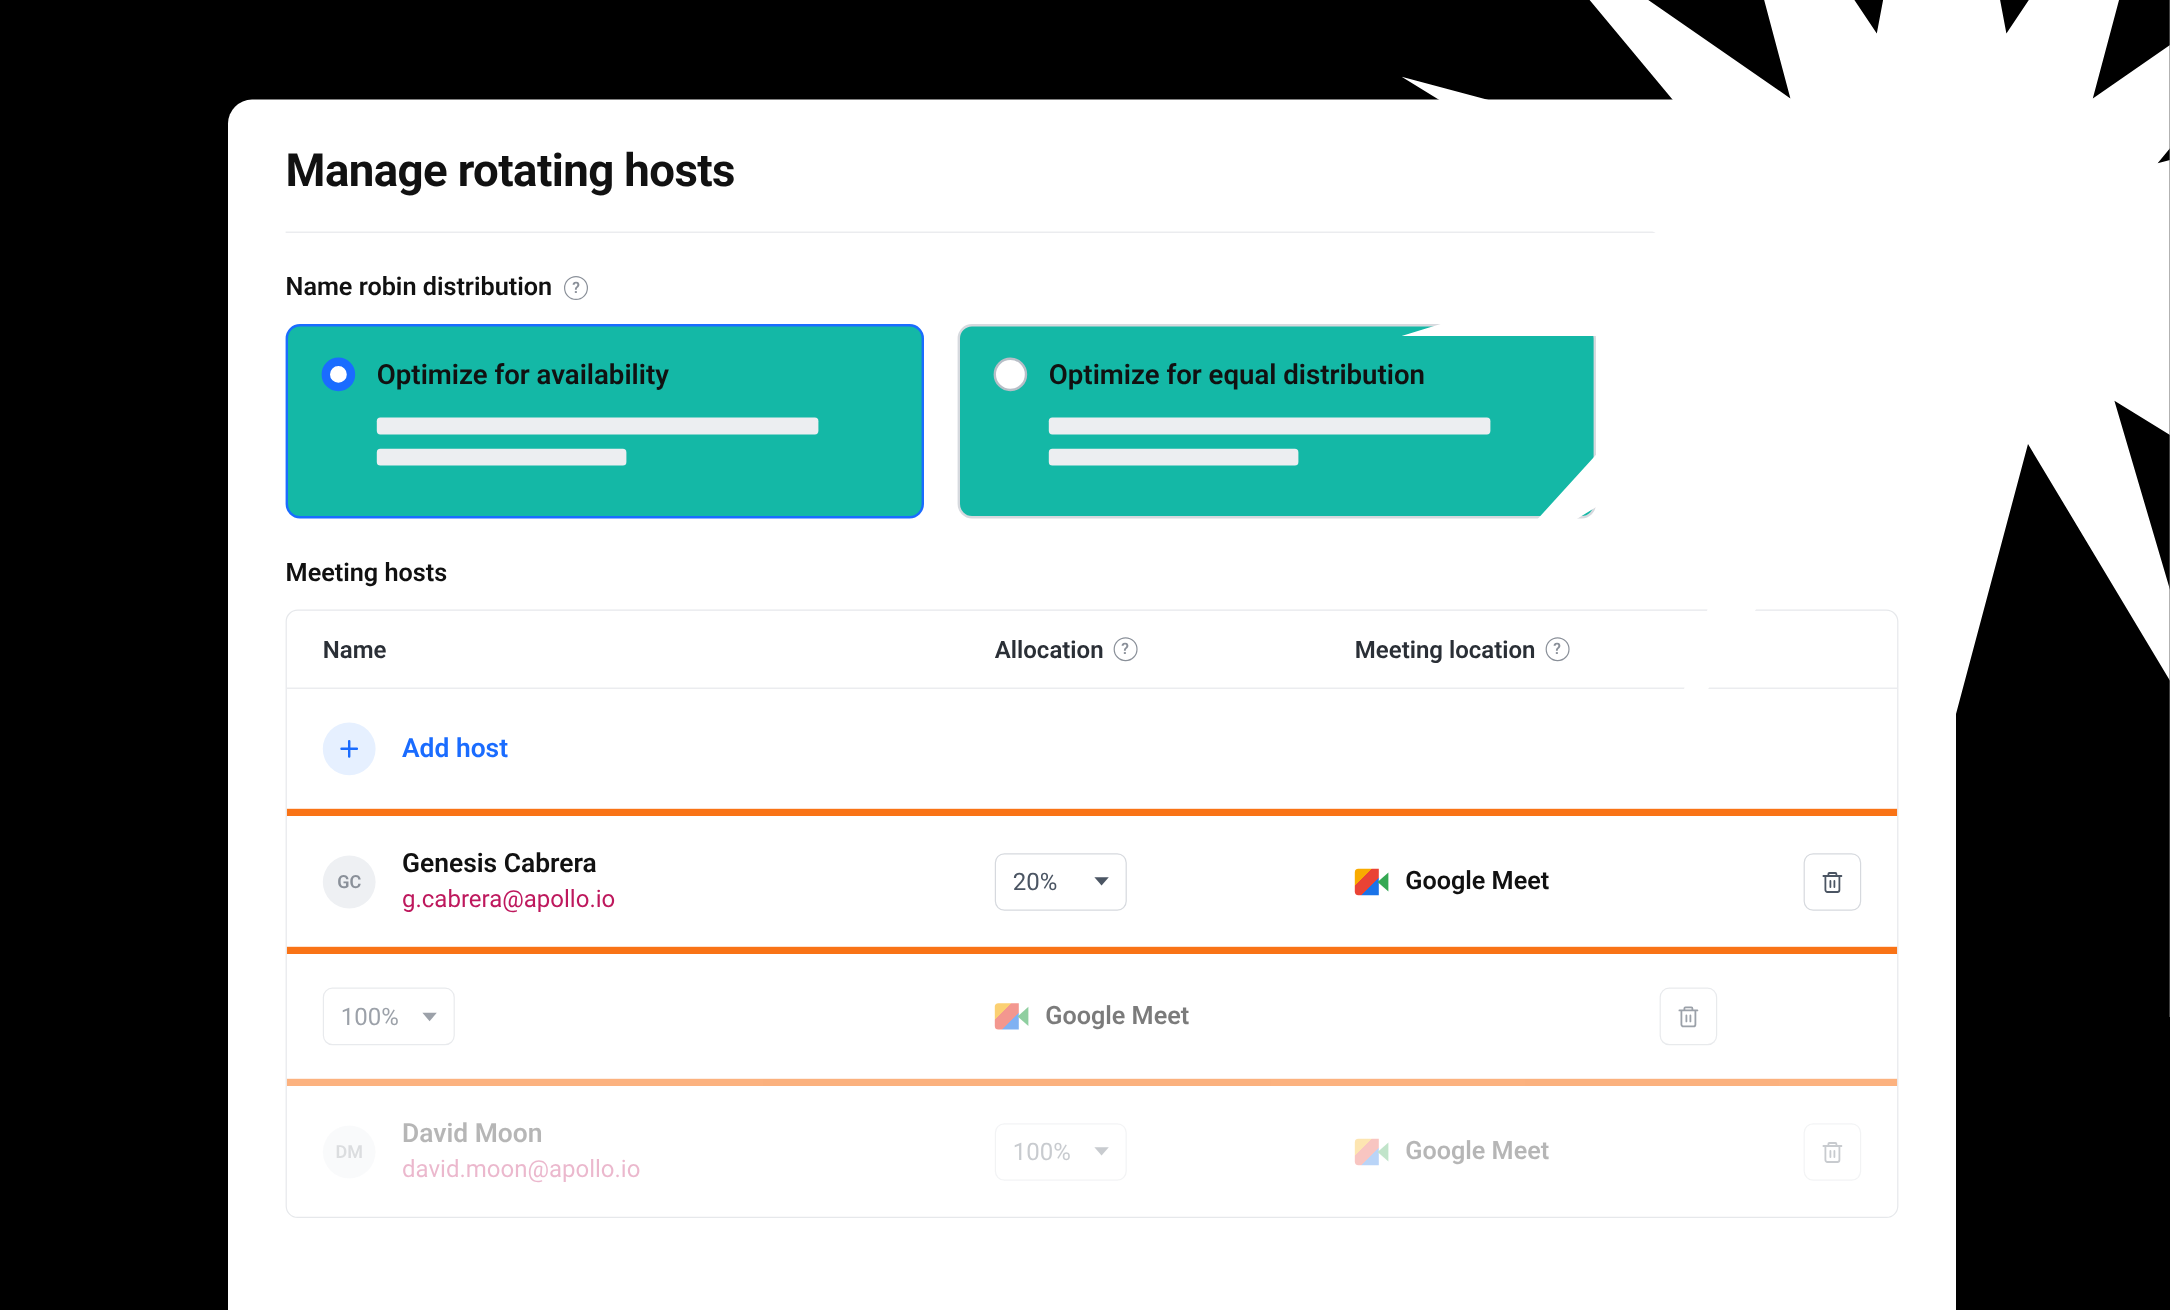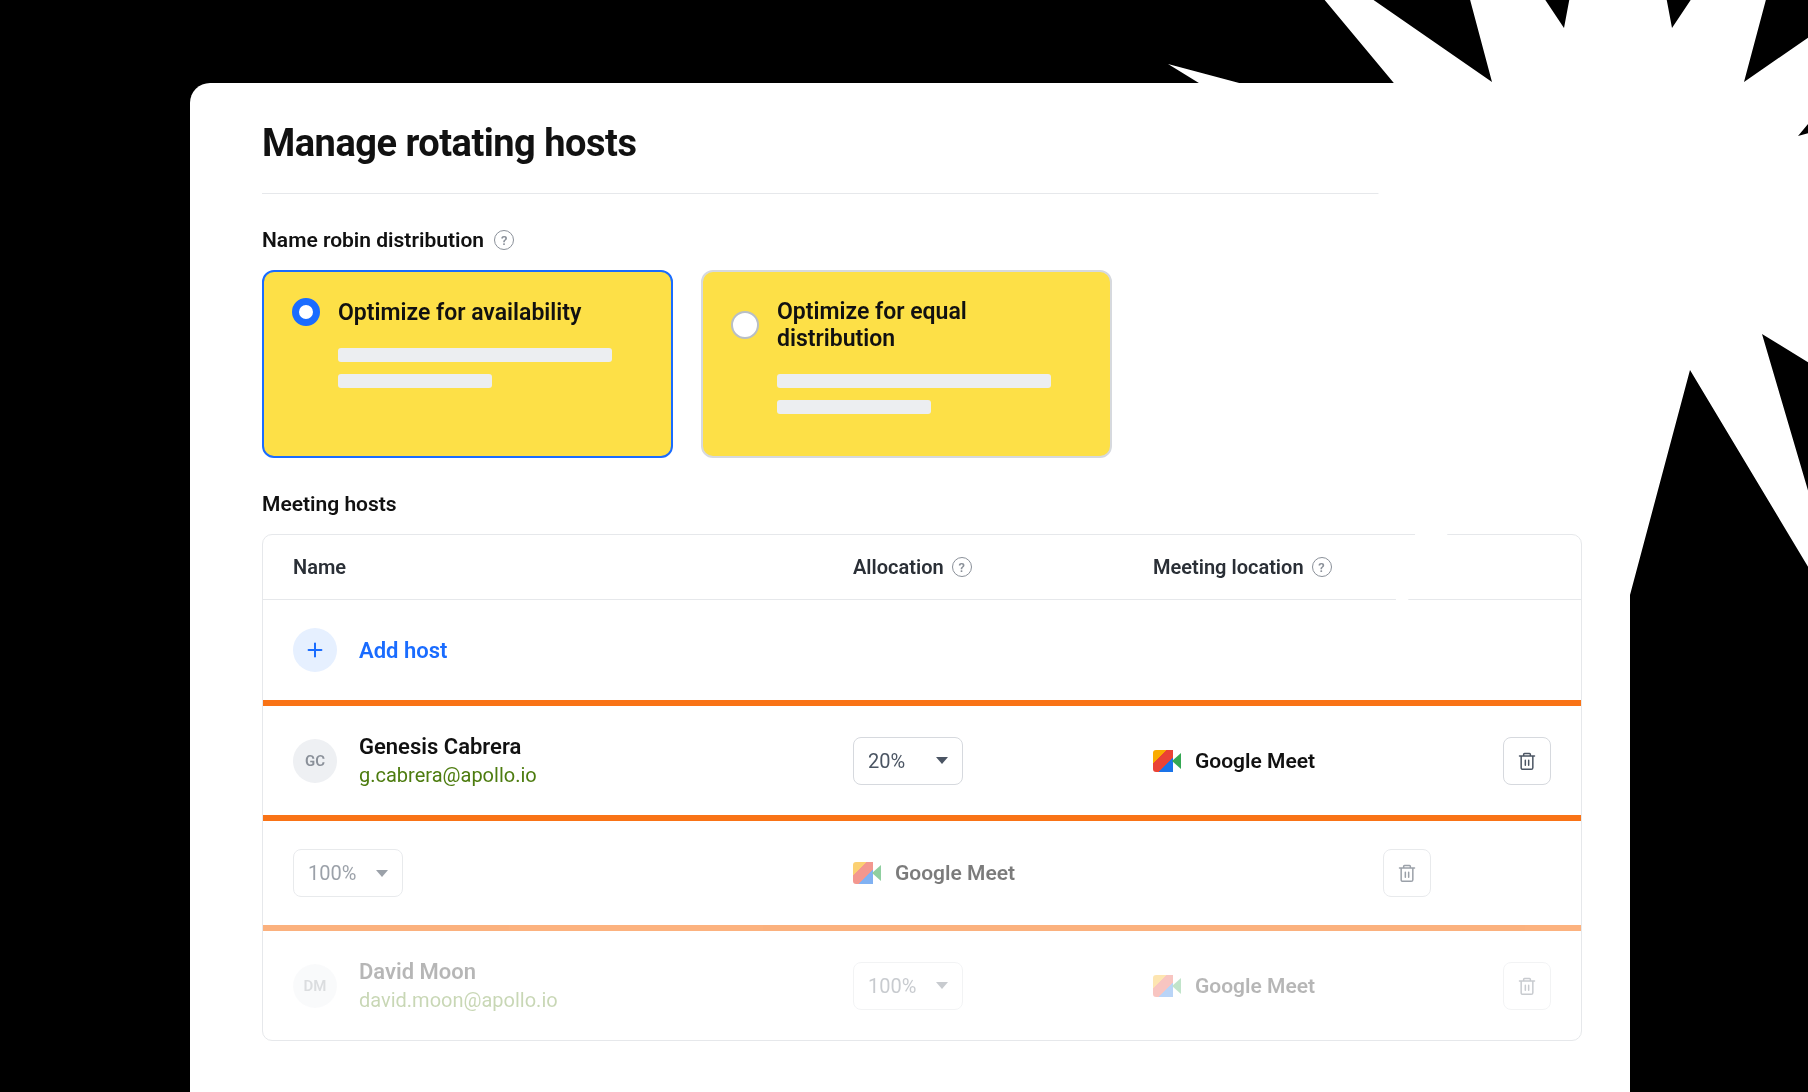--- a/index.html
+++ b/index.html
@@ -36,46 +36,45 @@
     position: absolute;
     top: 83px;
     left: 190px;
     width: 1440px;
     height: 1010px;
     background: #fff;
     border-radius: 20px 20px 0 0;
     box-shadow: 0 4px 40px rgba(0,0,0,.25);
     overflow: hidden;
     z-index: 1;
-    padding-left: 24px;
   }
   .modal-inner { padding: 38px 48px 0 48px; }
   .page-title {
     font-size: 38px;
     font-weight: 700;
     color: #111;
     letter-spacing: -0.5px;
     padding-bottom: 28px;
     border-bottom: 1px solid #e6e8eb;
   }
   .section { margin-top: 34px; }
   .section-label-row { display: flex; align-items: center; gap: 10px; margin-bottom: 18px; }
   .section-label { font-size: 21px; font-weight: 600; color: #111; }
   .help-icon {
     width: 20px; height: 20px; border: 1.5px solid #8a9099; border-radius: 50%;
     display: inline-flex; align-items: center; justify-content: center;
     font-size: 13px; color: #8a9099; font-weight: 600;
   }
   .option-cards { display: flex; gap: 28px; }
   .option-card {
-    width: 411px;
+    width: 532px;
     border: 2px solid #d6d9de;
     border-radius: 12px;
     padding: 26px 28px 30px 28px;
-    background: #fde047;
+    background: #14b8a6;
     cursor: pointer;
   }
   .option-card.selected { border-color: #1a6cff; }
   .option-head { display: flex; align-items: center; gap: 18px; margin-bottom: 22px; }
   .radio-outer {
     width: 28px; height: 28px; border-radius: 50%;
     border: 2px solid #b8bec7; background: #fff;
     display: inline-flex; align-items: center; justify-content: center;
     flex-shrink: 0;
   }
@@ -118,21 +117,21 @@
   .add-host-text { font-size: 22px; font-weight: 600; color: #1a6cff; }
 
   .user-cell { display: flex; align-items: center; gap: 22px; }
   .avatar {
     width: 44px; height: 44px; border-radius: 50%;
     background: #eef0f3; color: #8a9099;
     display: flex; align-items: center; justify-content: center;
     font-size: 15px; font-weight: 600;
   }
   .user-name { font-size: 22px; font-weight: 600; color: #111; }
-  .user-email { font-size: 20px; color: #4d7c0f; margin-top: 4px; }
+  .user-email { font-size: 20px; color: #be185d; margin-top: 4px; }
 
   .alloc-select {
     display: inline-flex; align-items: center; justify-content: space-between;
     width: 110px; height: 48px;
     border: 1px solid #d6d9de; border-radius: 8px;
     padding: 0 14px; font-size: 20px; color: #4b5563; background: #fff;
     cursor: pointer;
   }
   .caret {
     width: 0; height: 0;

